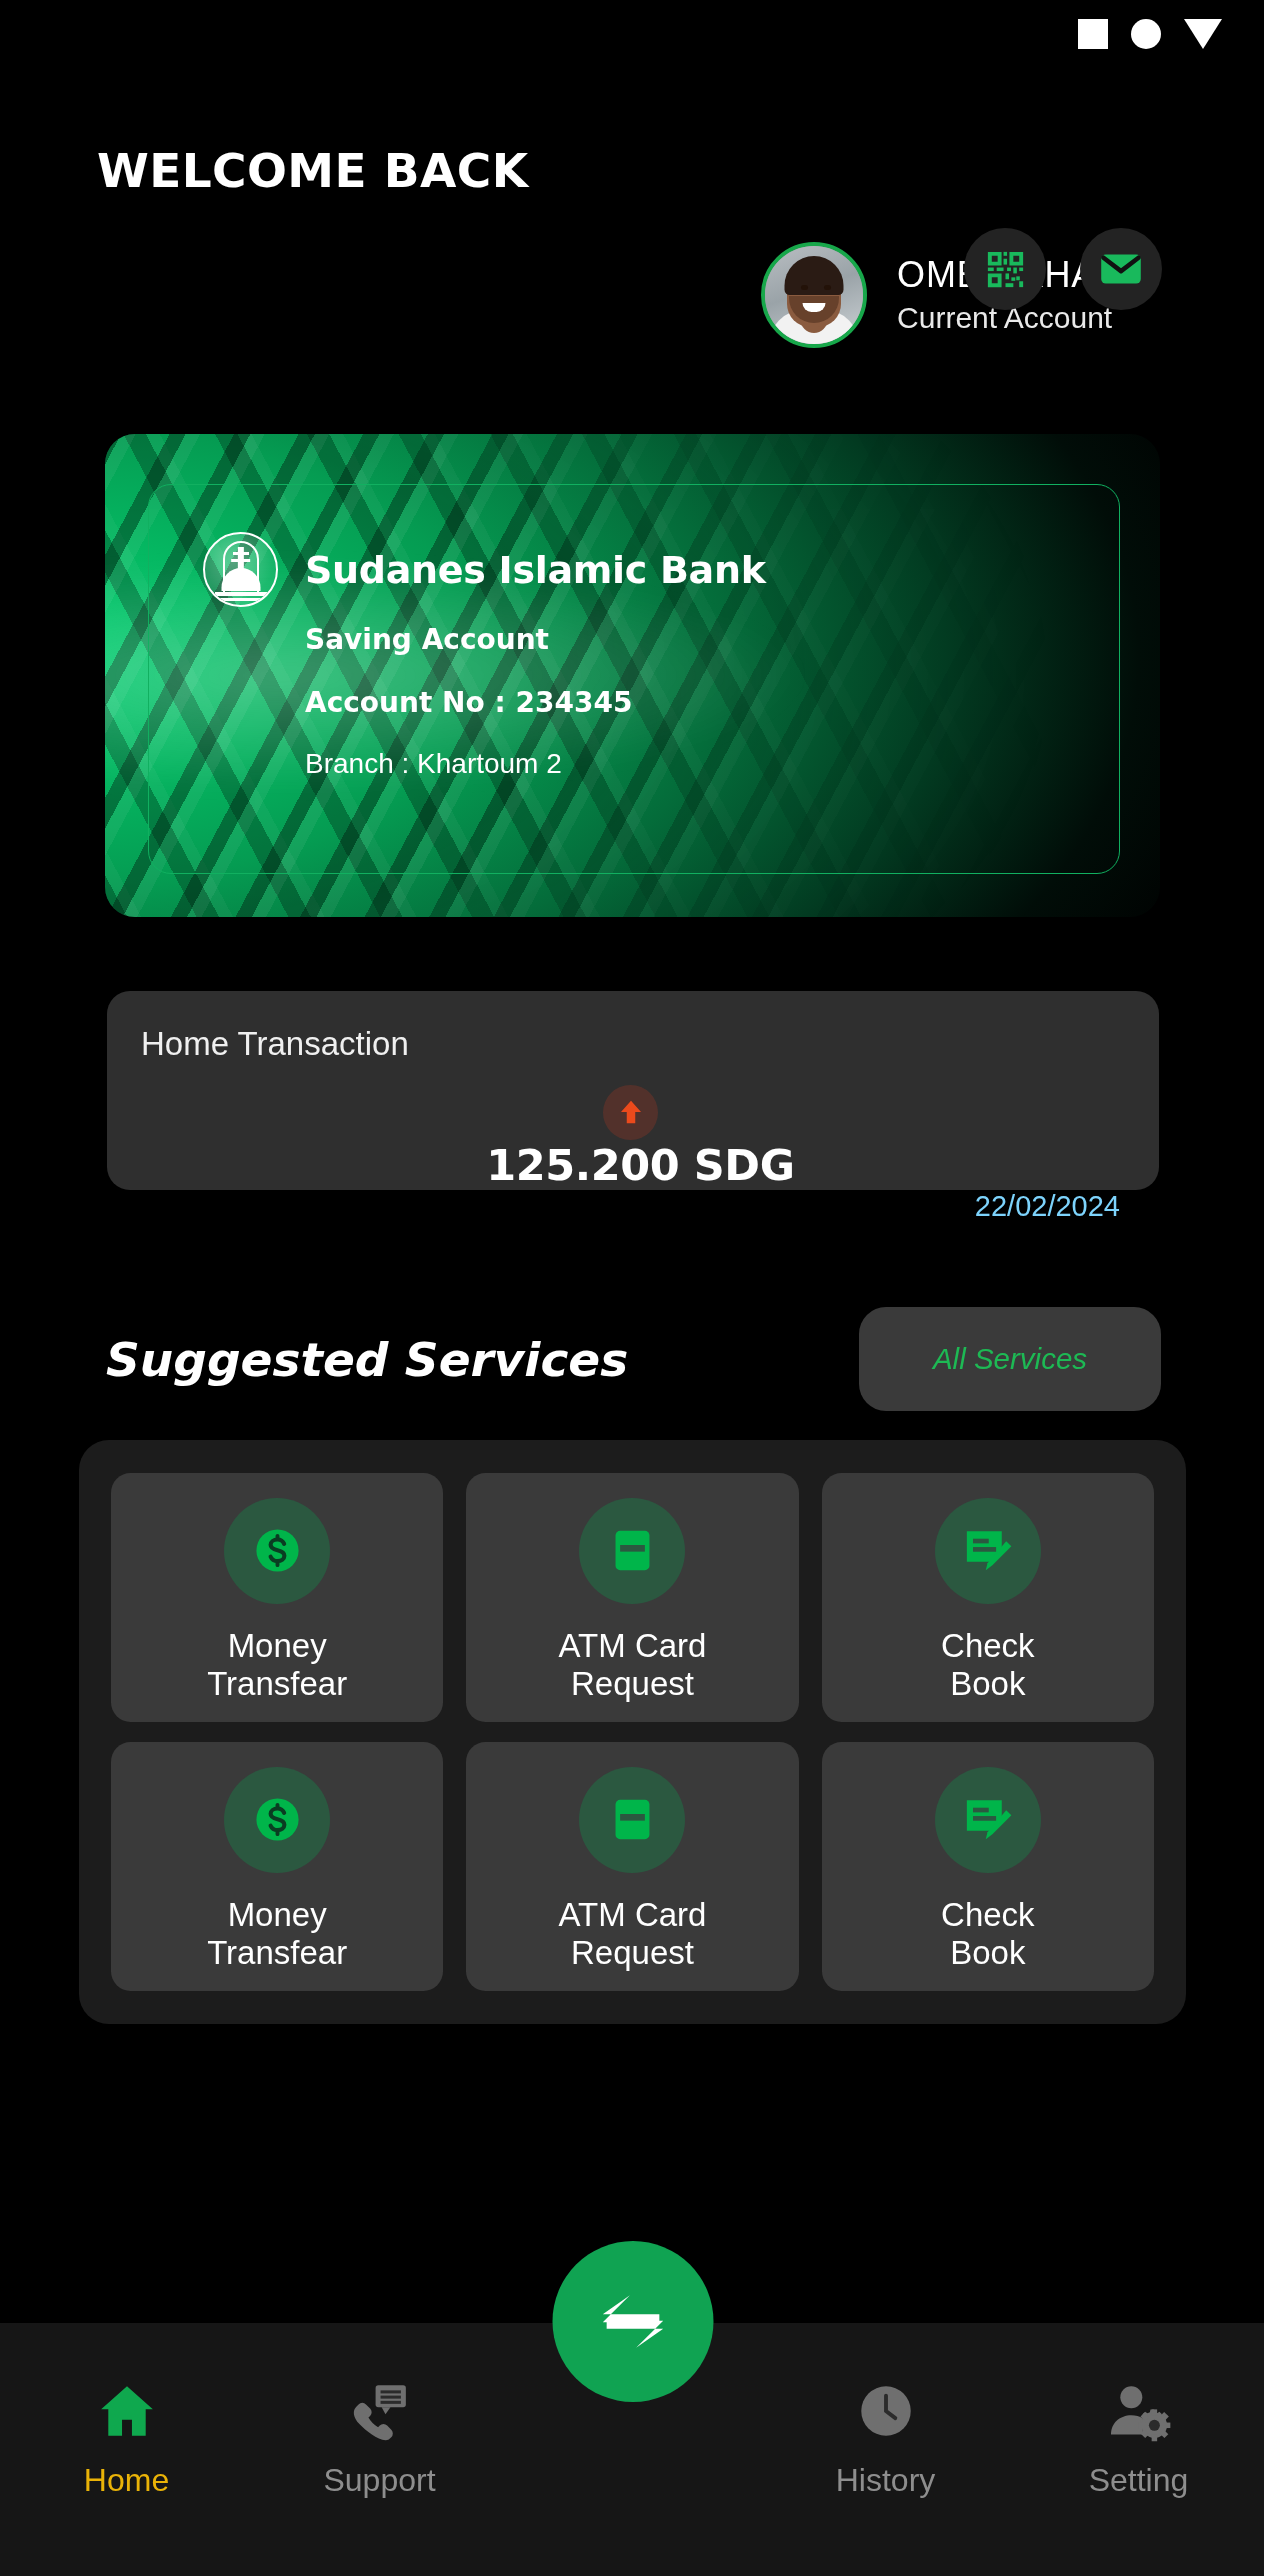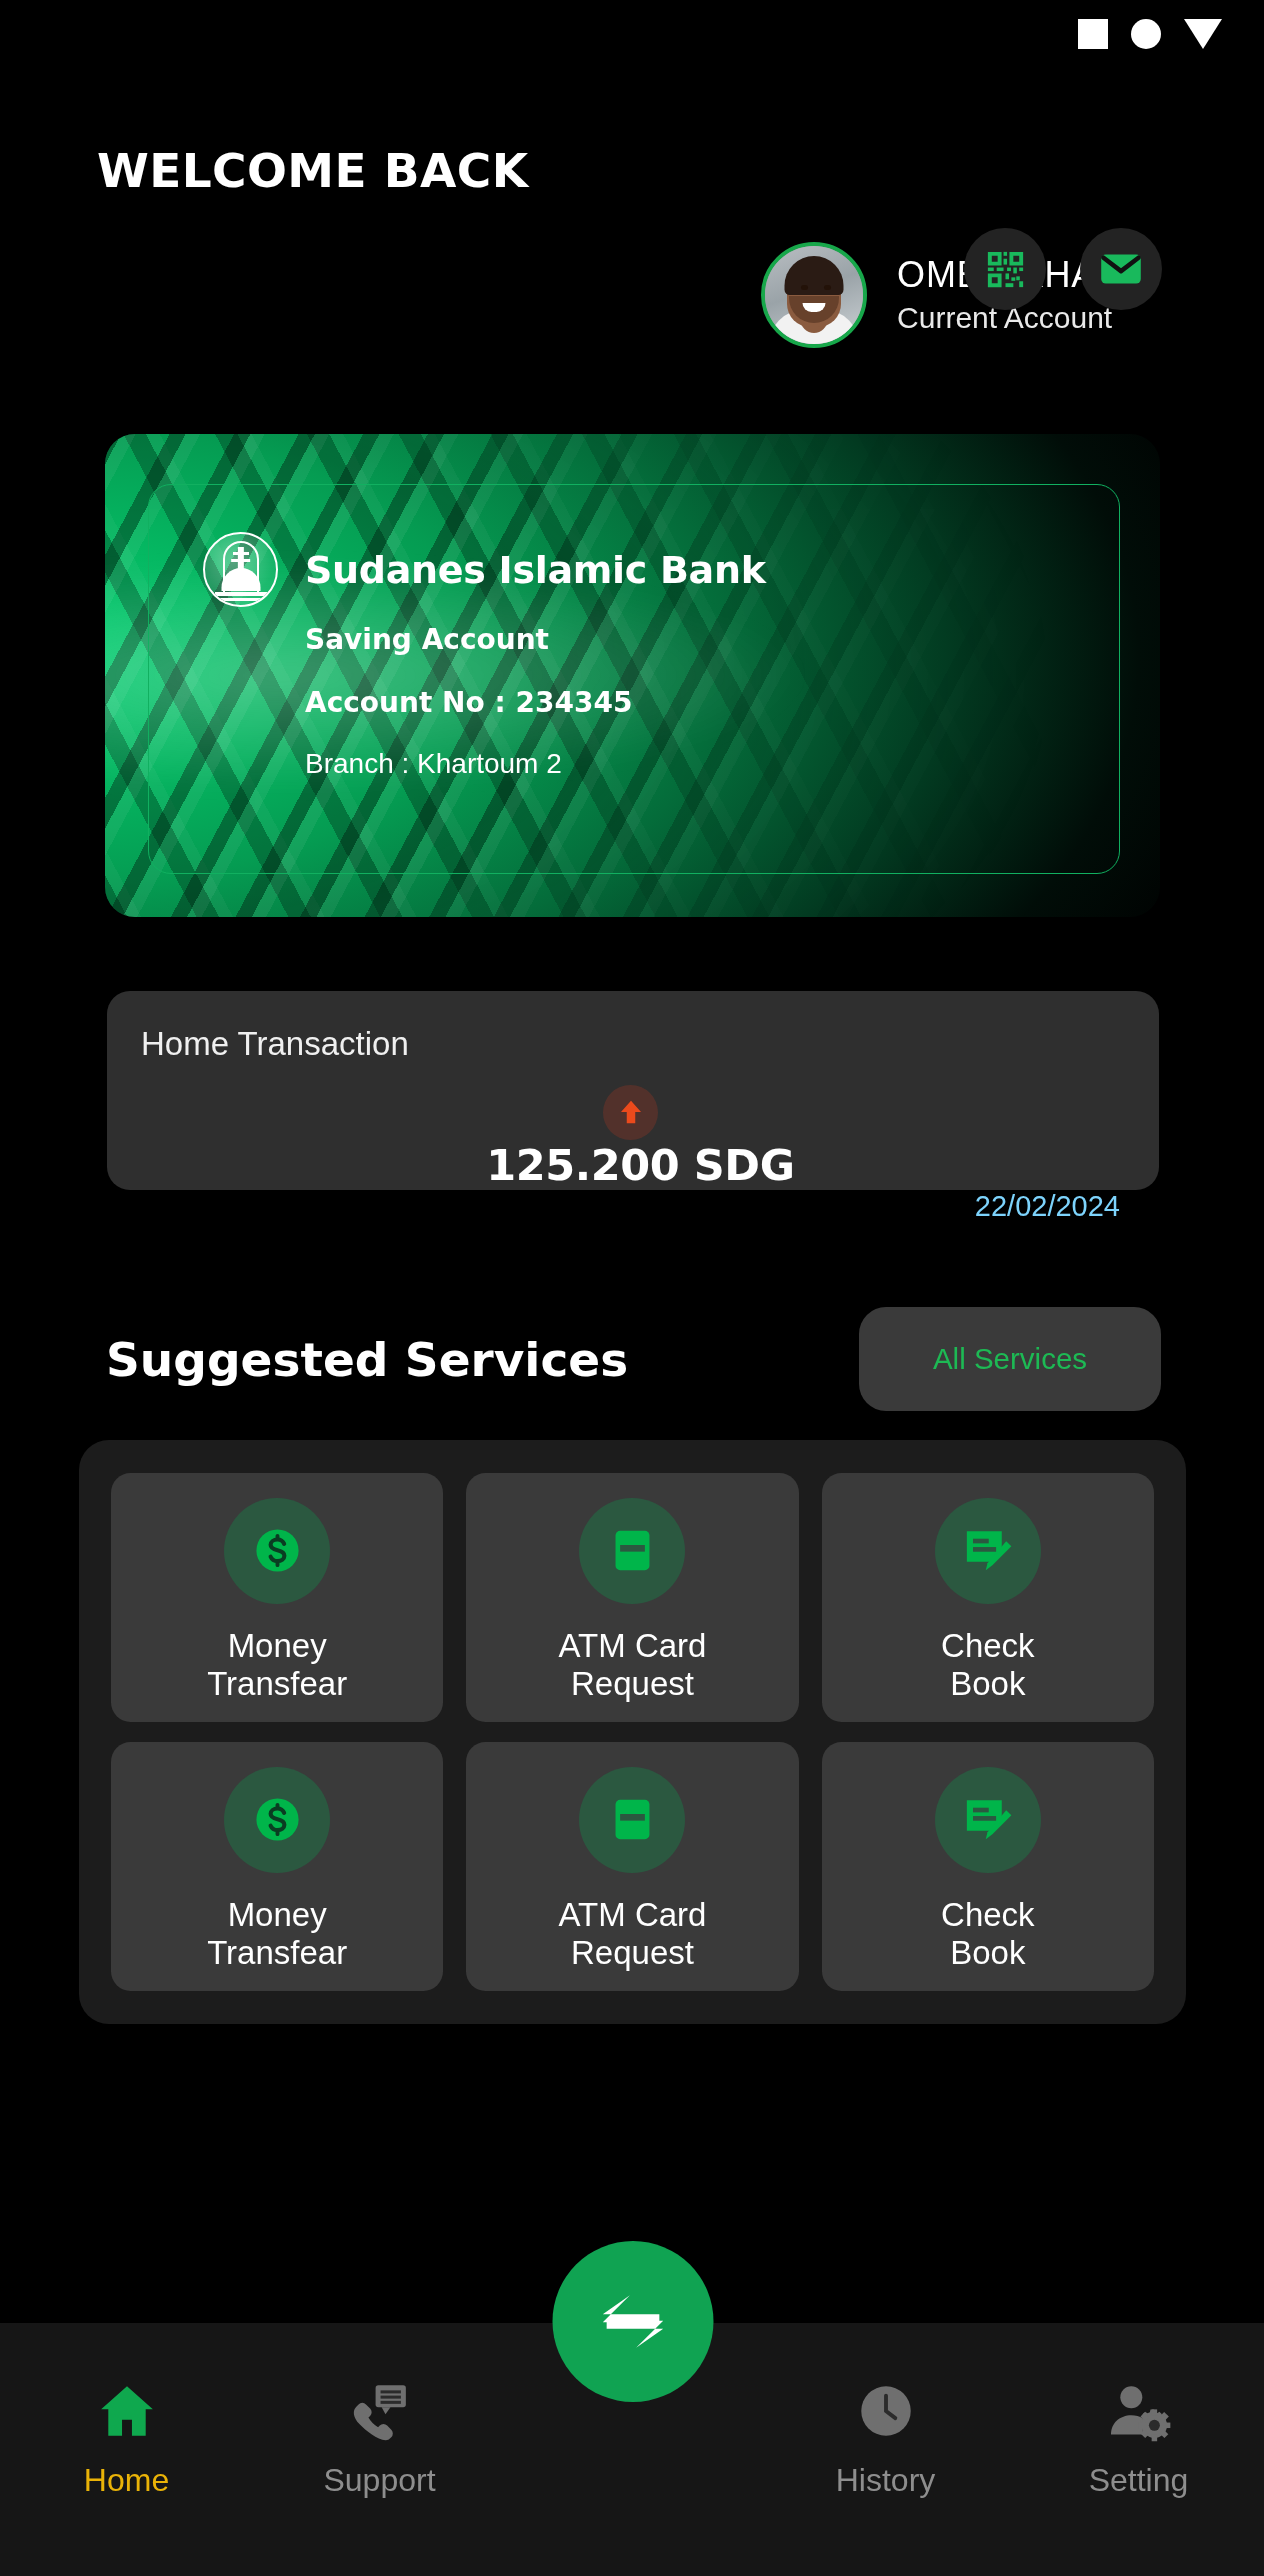--- a/index.html
+++ b/index.html
@@ -133,21 +133,21 @@
     background:rgba(226,62,28,.20);
     display:flex; align-items:center; justify-content:center; flex:0 0 auto;
   }
   .lt-amount{ font-size:43px; font-weight:bold; margin-left:19.7px;
               font-family:"DejaVu Sans", sans-serif; letter-spacing:-0.4px; }
   .lt-date{ margin-left:auto; font-size:29px; color:#7dd3fc; font-weight:500; }
 
   
   .secthead{
     position:absolute; left:106px; top:1301px; width:1055px; height:116px;
-    display:flex; align-items:center;
+    display:flex; align-items:center;font-style:italic;
   }
   .secttitle{ font-size:47px; font-weight:bold; font-family:"DejaVu Sans", sans-serif; }
   .allbtn{
     margin-left:auto; width:302px; height:104px; border-radius:27px;
     background:#3a3a3a; display:flex; align-items:center; justify-content:center;
   }
   .allbtn span{ font-size:29.5px; color:#1db954; font-weight:500; }
 
   .svcbox{
     position:absolute; left:79px; top:1440px; width:1107px; height:584px;

